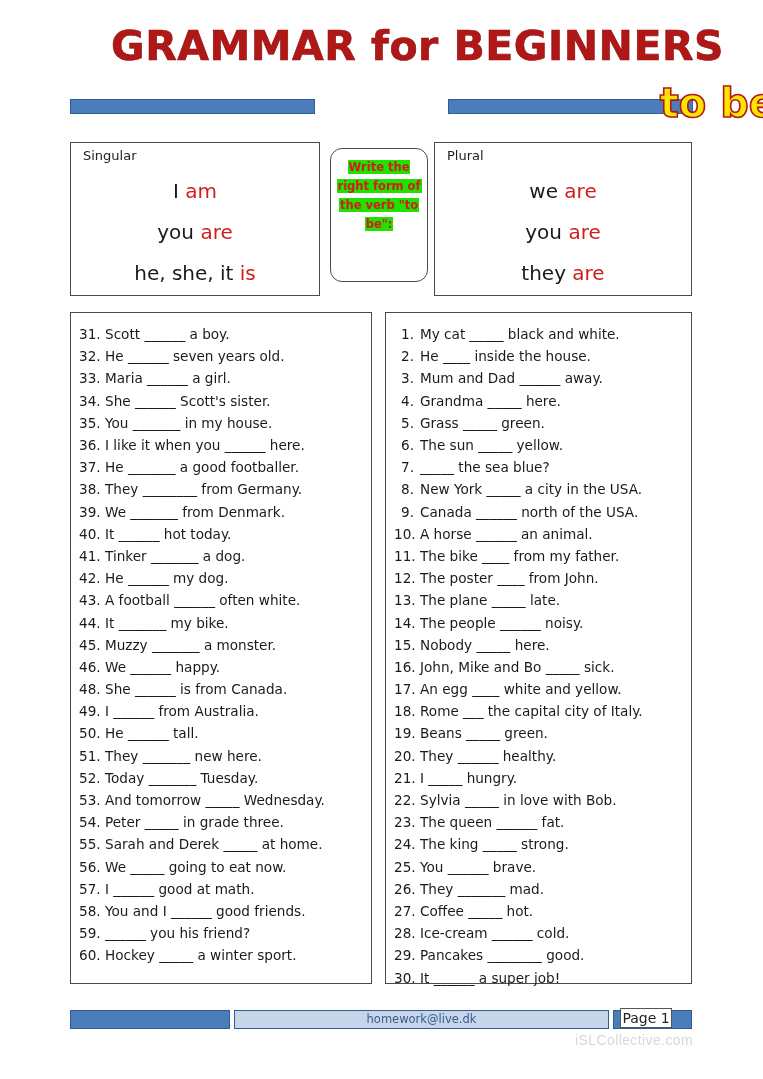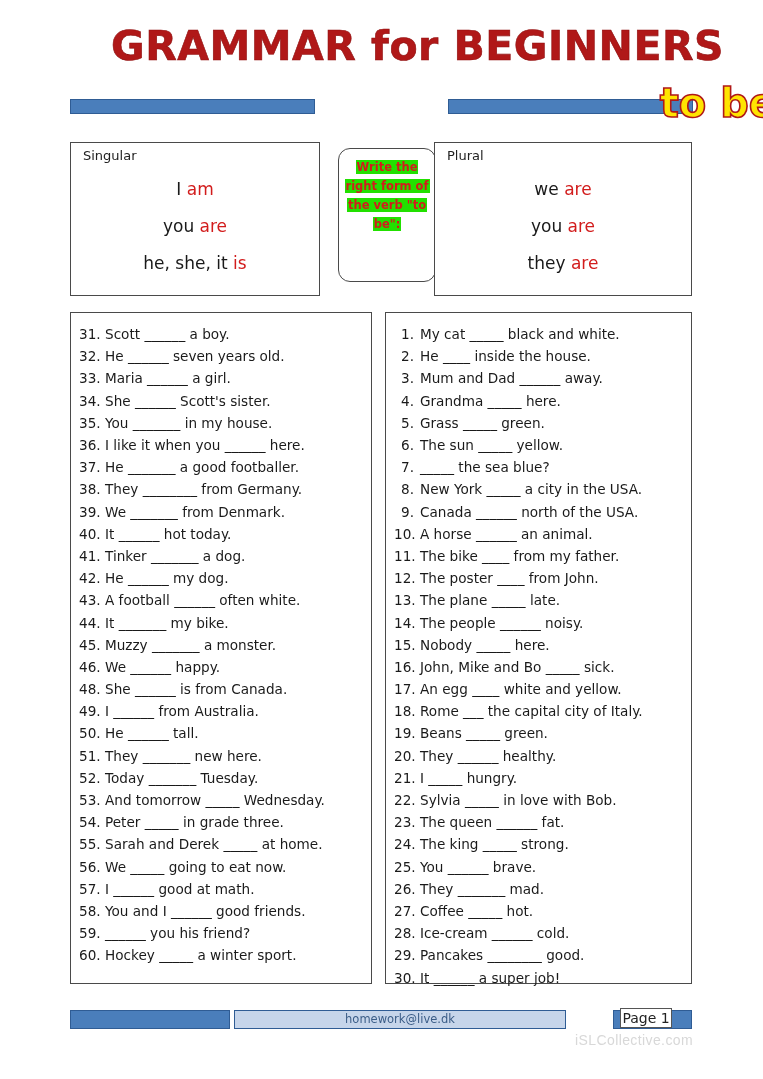--- a/index.html
+++ b/index.html
@@ -80,29 +80,29 @@
     font-size: 13px;
     color: #222;
   }
   .conj-list {
     position: absolute;
     left: 0; top: 36px;
     width: 100%;
     text-align: center;
   }
   .conj-line {
-    font-size: 17px;
+    font-size: 20px;
     color: #1a1a1a;
     margin-bottom: 17px;
   }
   .conj-line .v { color: #d21c1c; }
 
   .box-instr {
     position: absolute;
-    left: 338px; top: 148px;
+    left: 330px; top: 148px;
     width: 98px; height: 134px;
     border: 1px solid #4a4a4a;
     border-radius: 12px;
     background: #fff;
     box-sizing: border-box;
     text-align: center;
     padding-top: 7px;
   }
   .box-instr .hl {
     background: #22e000;
@@ -147,21 +147,21 @@
   .footer-bar {
     position: absolute;
     top: 1010px;
     height: 19px;
     background: #4a7ebb;
     border: 1px solid #2f5c94;
     box-sizing: border-box;
   }
   .fb1 { left: 70px; width: 160px; }
   .fb2 {
-    left: 234px; width: 332px;
+    left: 234px; width: 375px;
     background: #c6d5ea;
     color: #3b5d87;
     font-size: 11.5px;
     text-align: center;
     line-height: 17px;
   }
   .fb3 { left: 613px; width: 79px; background: #4a7ebb; }
   .page-num {
     position: absolute;
     left: 620px; top: 1008px;

